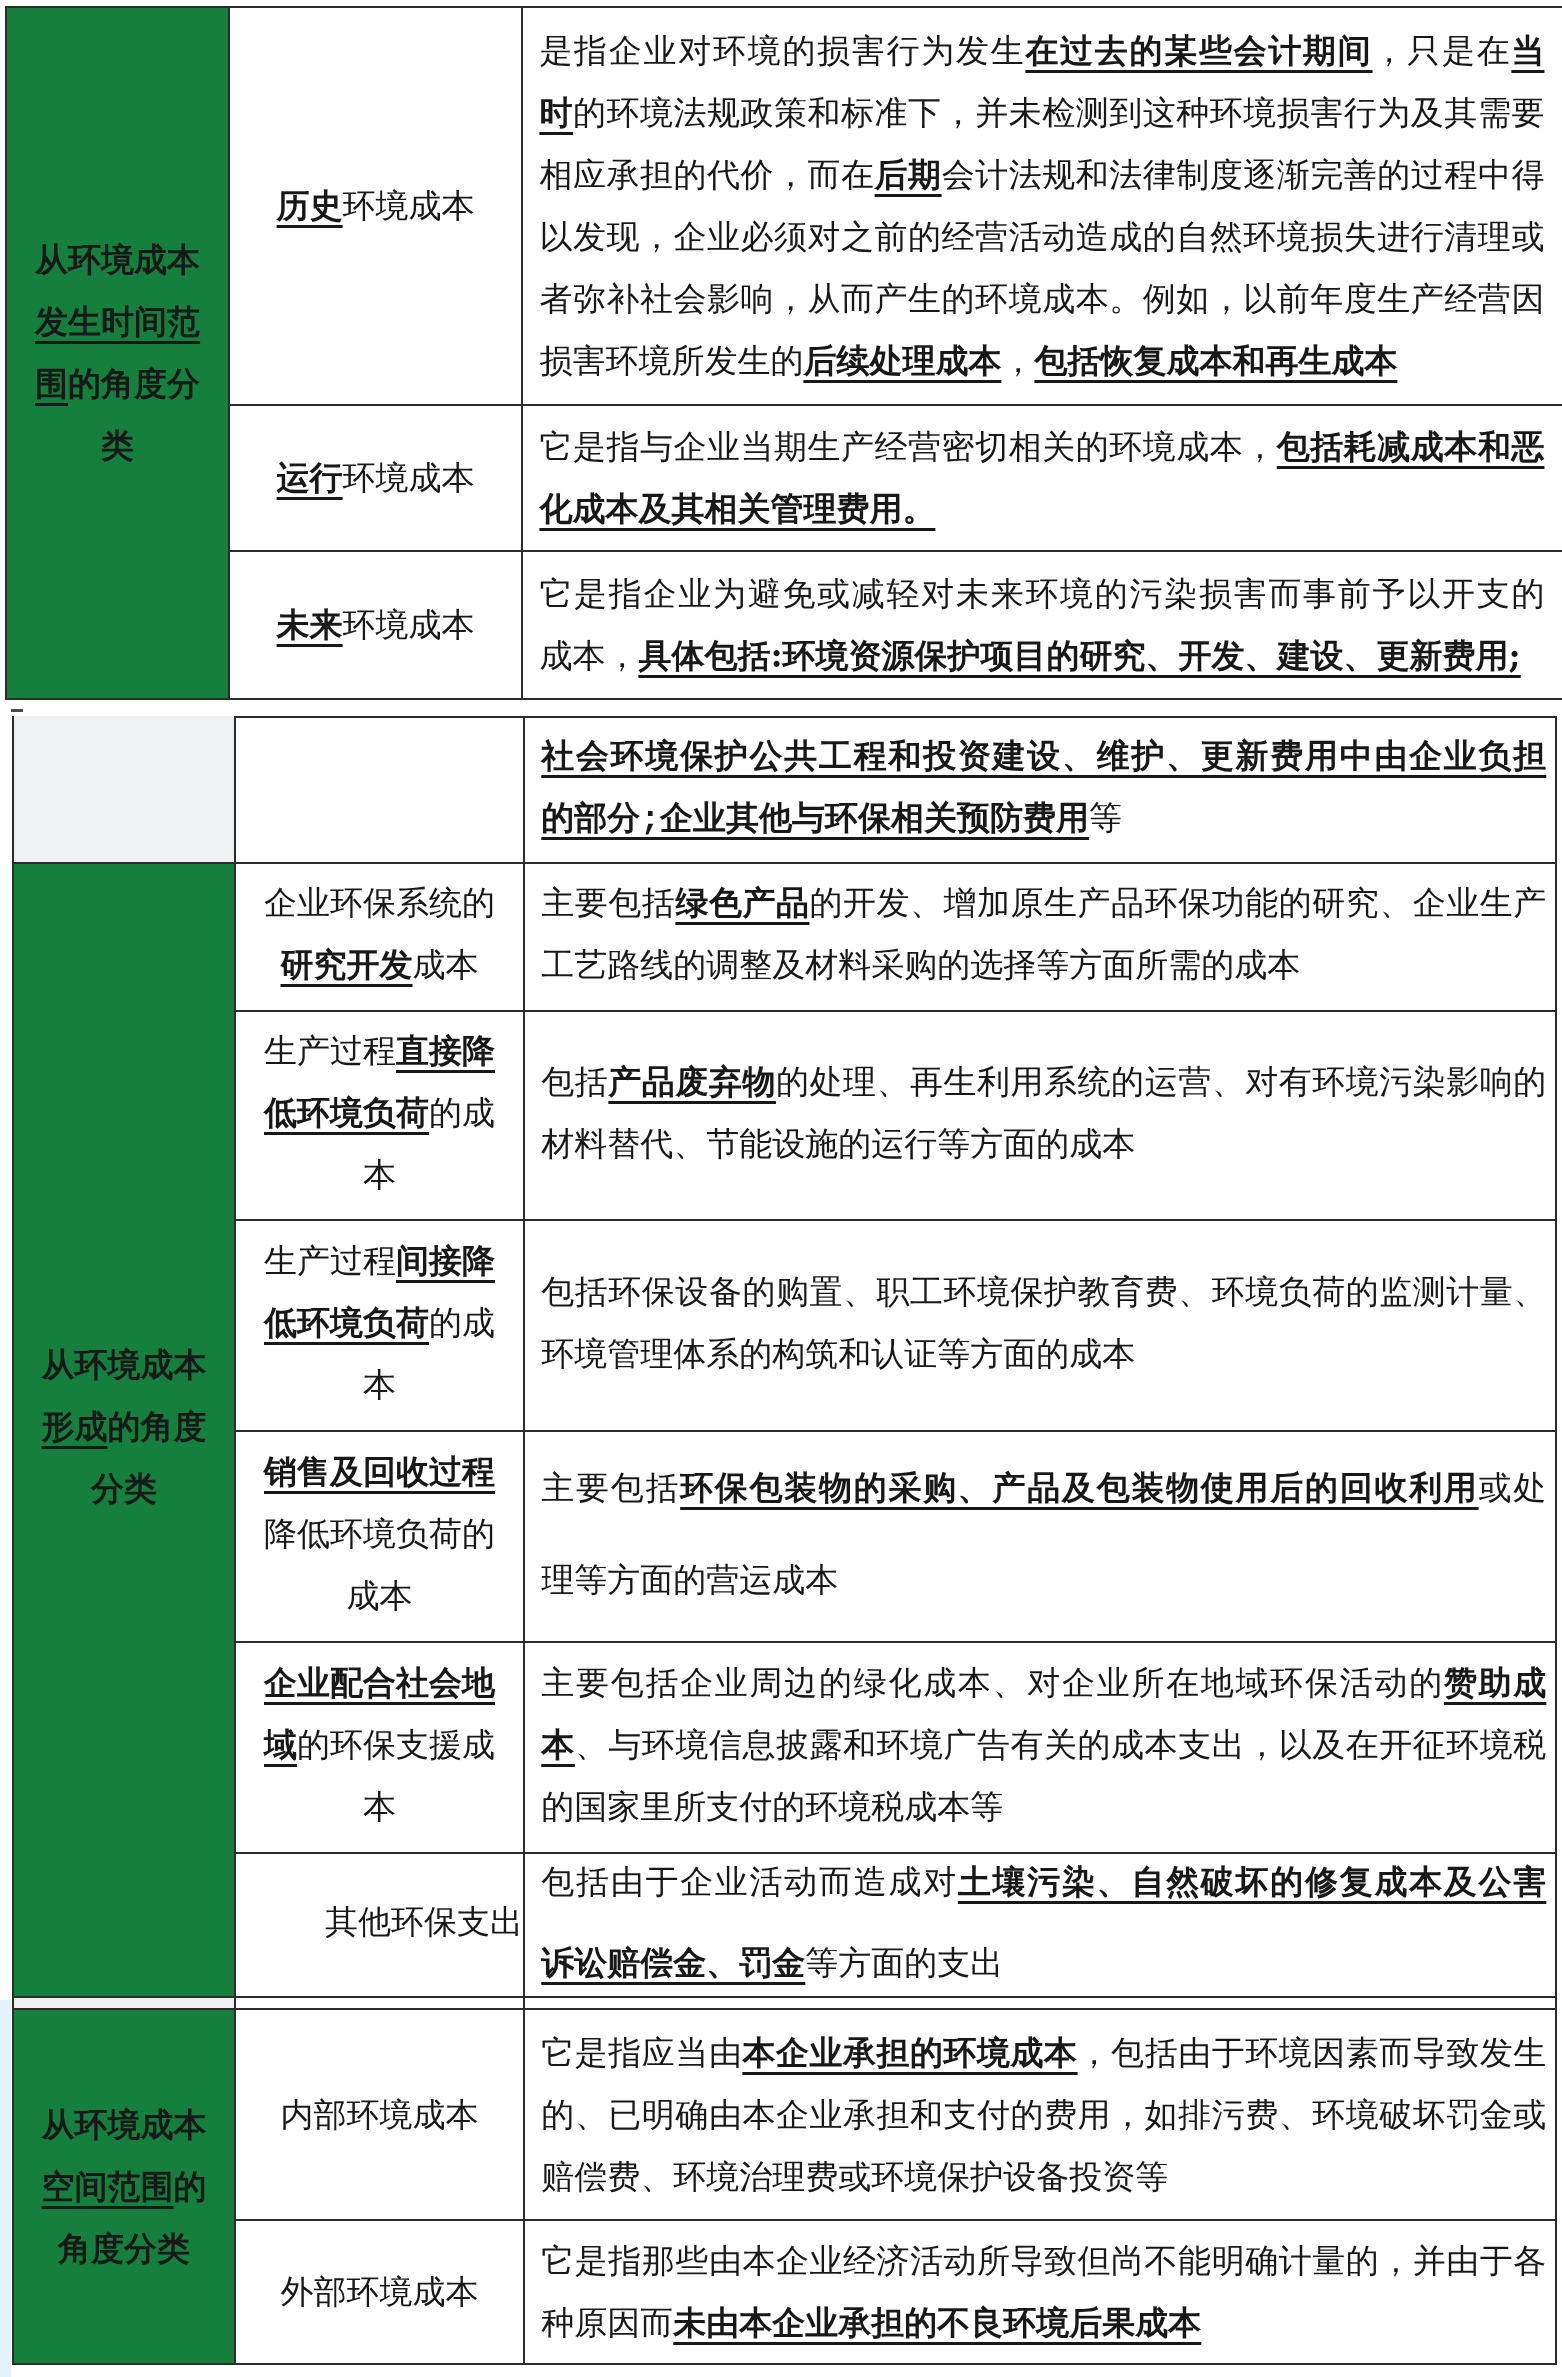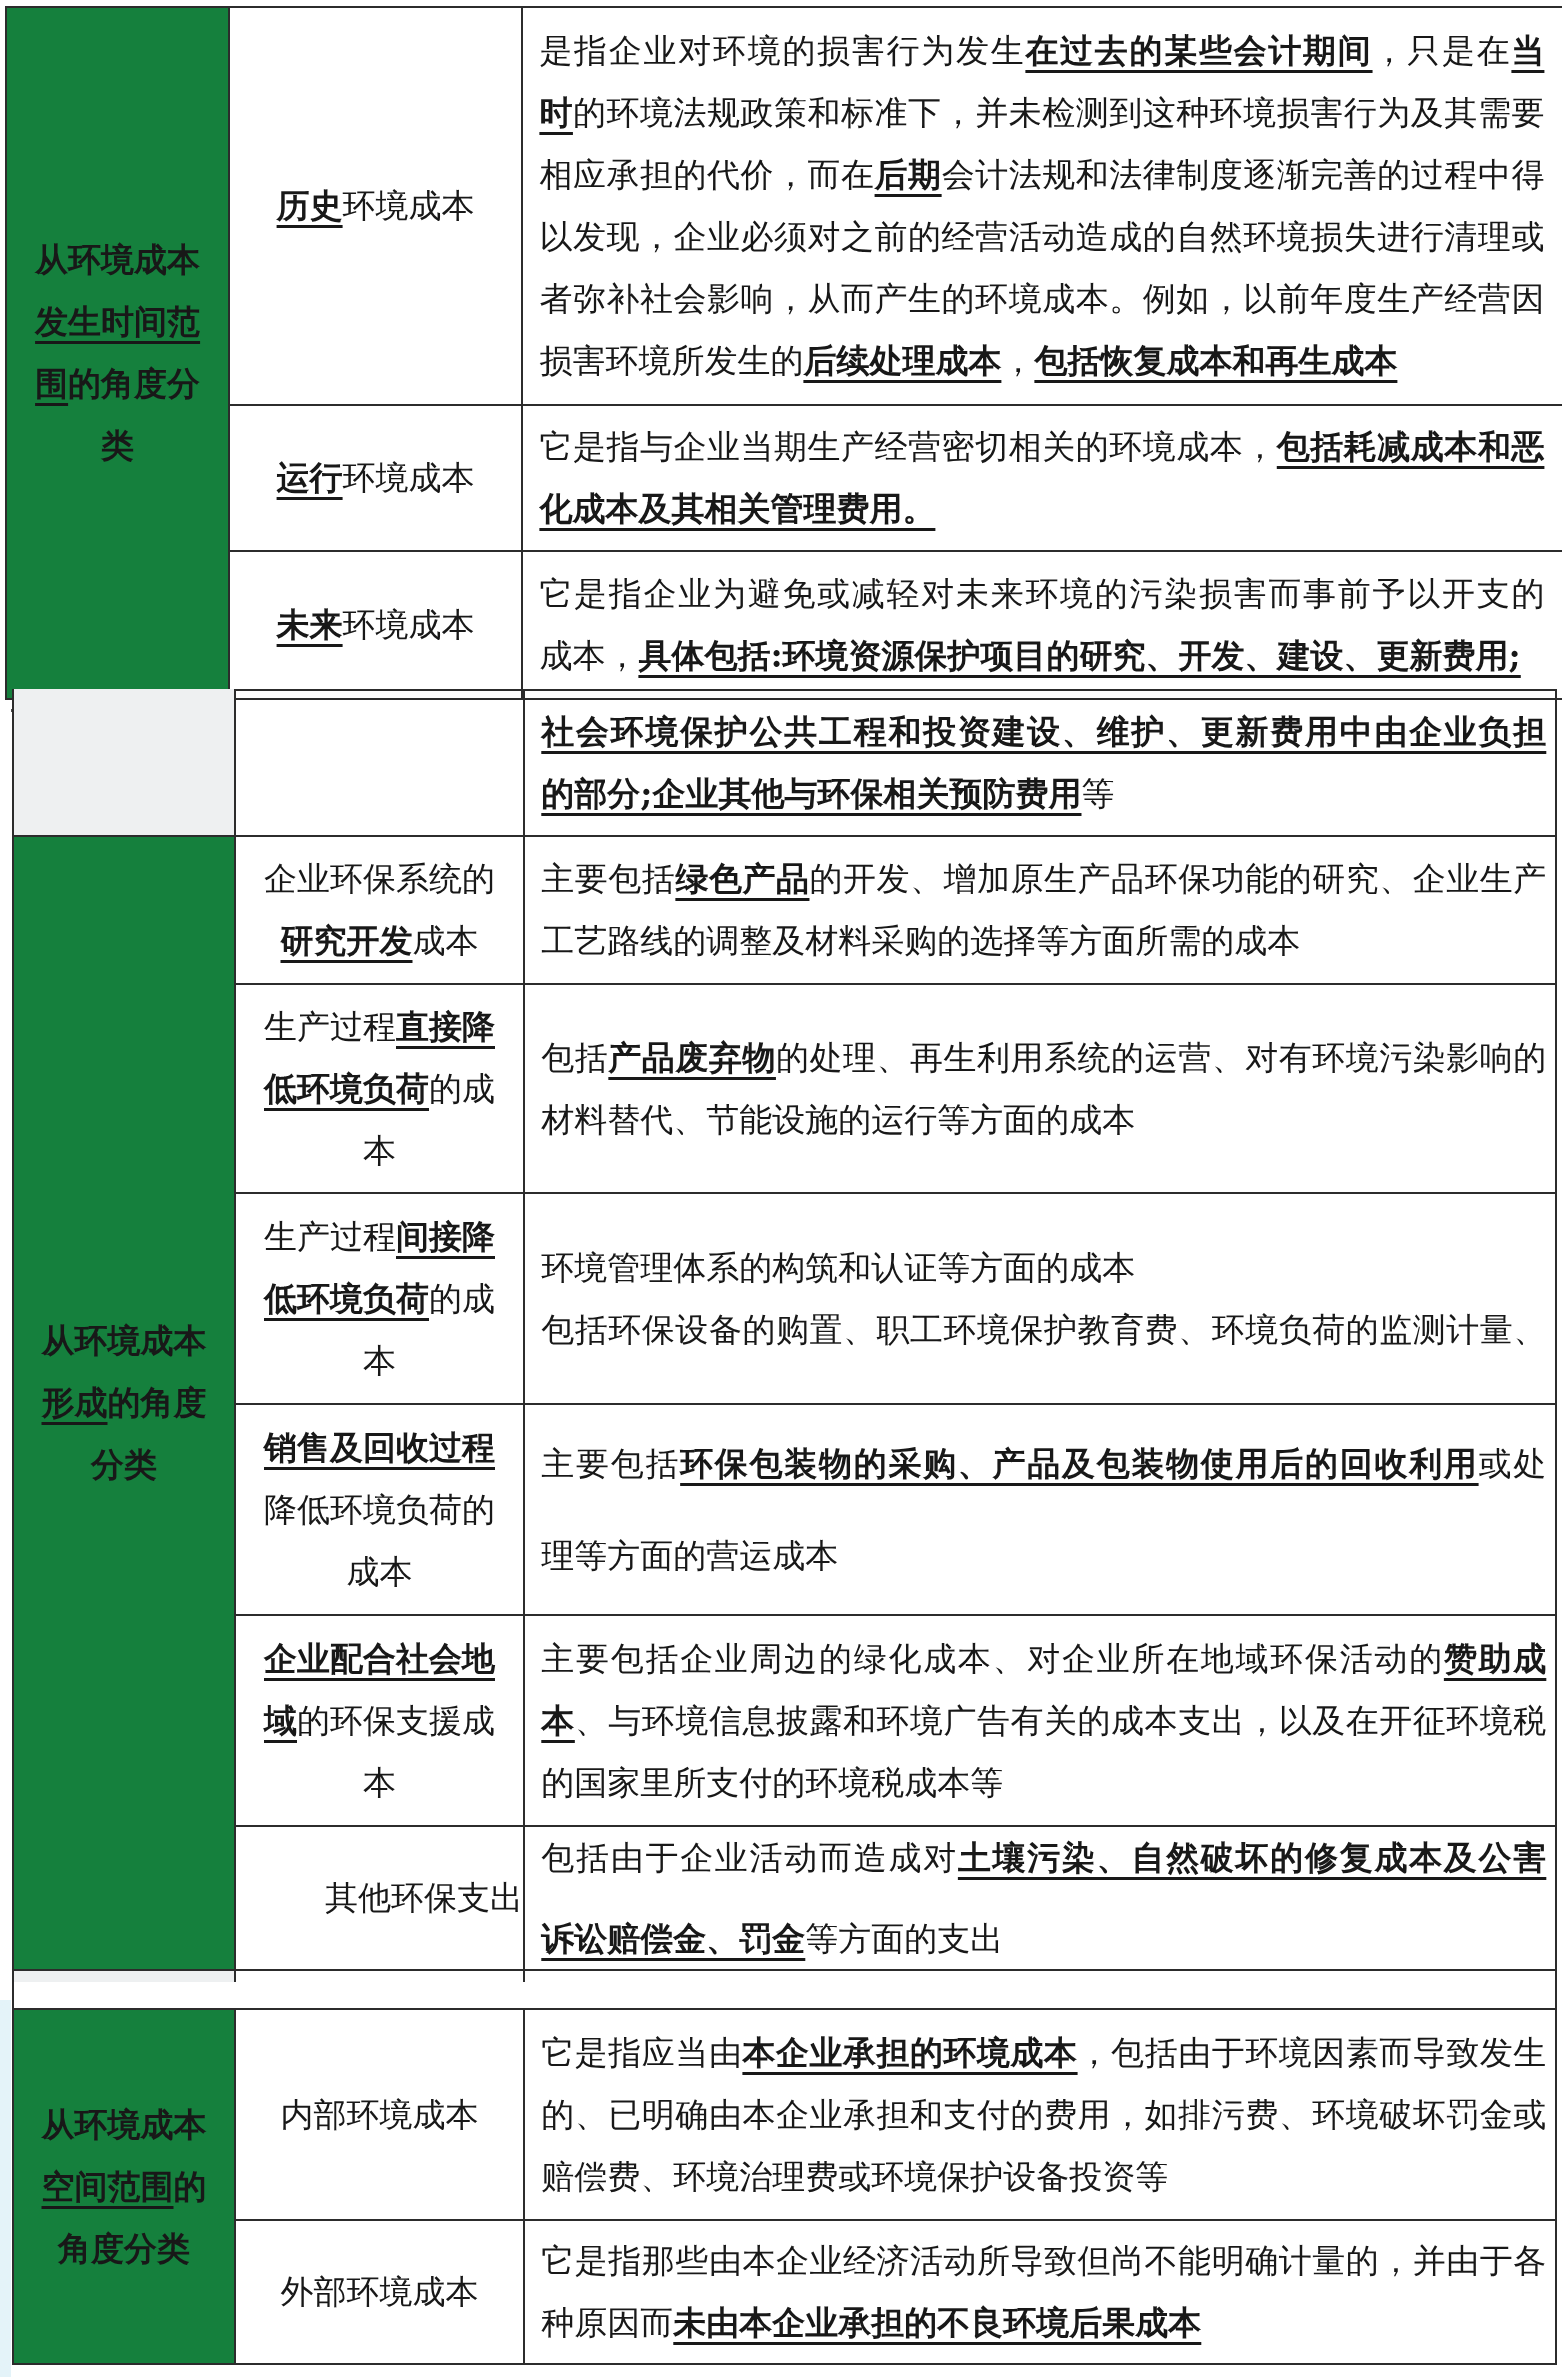--- a/index.html
+++ b/index.html
@@ -11,24 +11,25 @@
     .tbl {
       position: absolute; display: grid; box-sizing: border-box;
       border-style: solid; border-color: #2c2c2c;
     }
     #t1 {
       left: 5.1px; top: 6px; width: 1567px; height: 694px; border-width: 2.6px;
       grid-template-columns: 223px 293px 1fr;
       grid-template-rows: 398px 146px 1fr;
     }
     #t2 {
-      left: 12px; top: 689px; width: 1545px; height: 1376px;
+      left: 12px; top: 716px; width: 1545px; height: 1376px;
       border-width: 0 2.6px 0 2.6px;
       grid-template-columns: 222px 289px 1fr;
       grid-template-rows: 148px 148px 209px 211px 211px 211px 144px 11px;
+      font-family: Liberation Mono, monospace;
     }
     #t3 {
       left: 12px; top: 2008px; width: 1545px; height: 357px; border-width: 2.6px;
       grid-template-columns: 222px 289px 1fr;
       grid-template-rows: 211px 1fr;
     }
     .cell {
       box-sizing: border-box; min-width: 0; min-height: 0; overflow: hidden;
       border-right: 2.6px solid #2c2c2c; border-bottom: 2.6px solid #2c2c2c;
       display: flex; flex-direction: column; justify-content: center;
@@ -141,22 +142,22 @@
       <div class="line full"><span class="plain">包括</span><span class="em">产品废弃物</span><span class="plain">的处理、再生利用系统的运营、对有环境污染影响的</span></div>
       <div class="line"><span class="plain">材料替代、节能设施的运行等方面的成本</span></div>
     </div>
 
   <div class="cell name" style="grid-column:2; grid-row:4;">
       <div class="line"><span class="plain">生产过程</span><span class="em">间接降</span></div>
       <div class="line"><span class="em">低环境负荷</span><span class="plain">的成</span></div>
       <div class="line"><span class="plain">本</span></div>
     </div>
   <div class="cell desc no-right" style="grid-column:3; grid-row:4;">
+      <div class="line full"><span class="plain">包括环保设备的购置、职工环境保护教育费、环境负荷的监测计量、</span></div>
       <div class="line"><span class="plain">环境管理体系的构筑和认证等方面的成本</span></div>
-      <div class="line full"><span class="plain">包括环保设备的购置、职工环境保护教育费、环境负荷的监测计量、</span></div>
     </div>
 
   <div class="cell name" style="grid-column:2; grid-row:5;">
       <div class="line"><span class="em">销售及回收过程</span></div>
       <div class="line"><span class="plain">降低环境负荷的</span></div>
       <div class="line"><span class="plain">成本</span></div>
     </div>
   <div class="cell desc no-right" style="grid-column:3; grid-row:5;gap:30px;">
       <div class="line full"><span class="plain">主要包括</span><span class="em">环保包装物的采购、产品及包装物使用后的回收利用</span><span class="plain">或处</span></div>
       <div class="line"><span class="plain">理等方面的营运成本</span></div>

